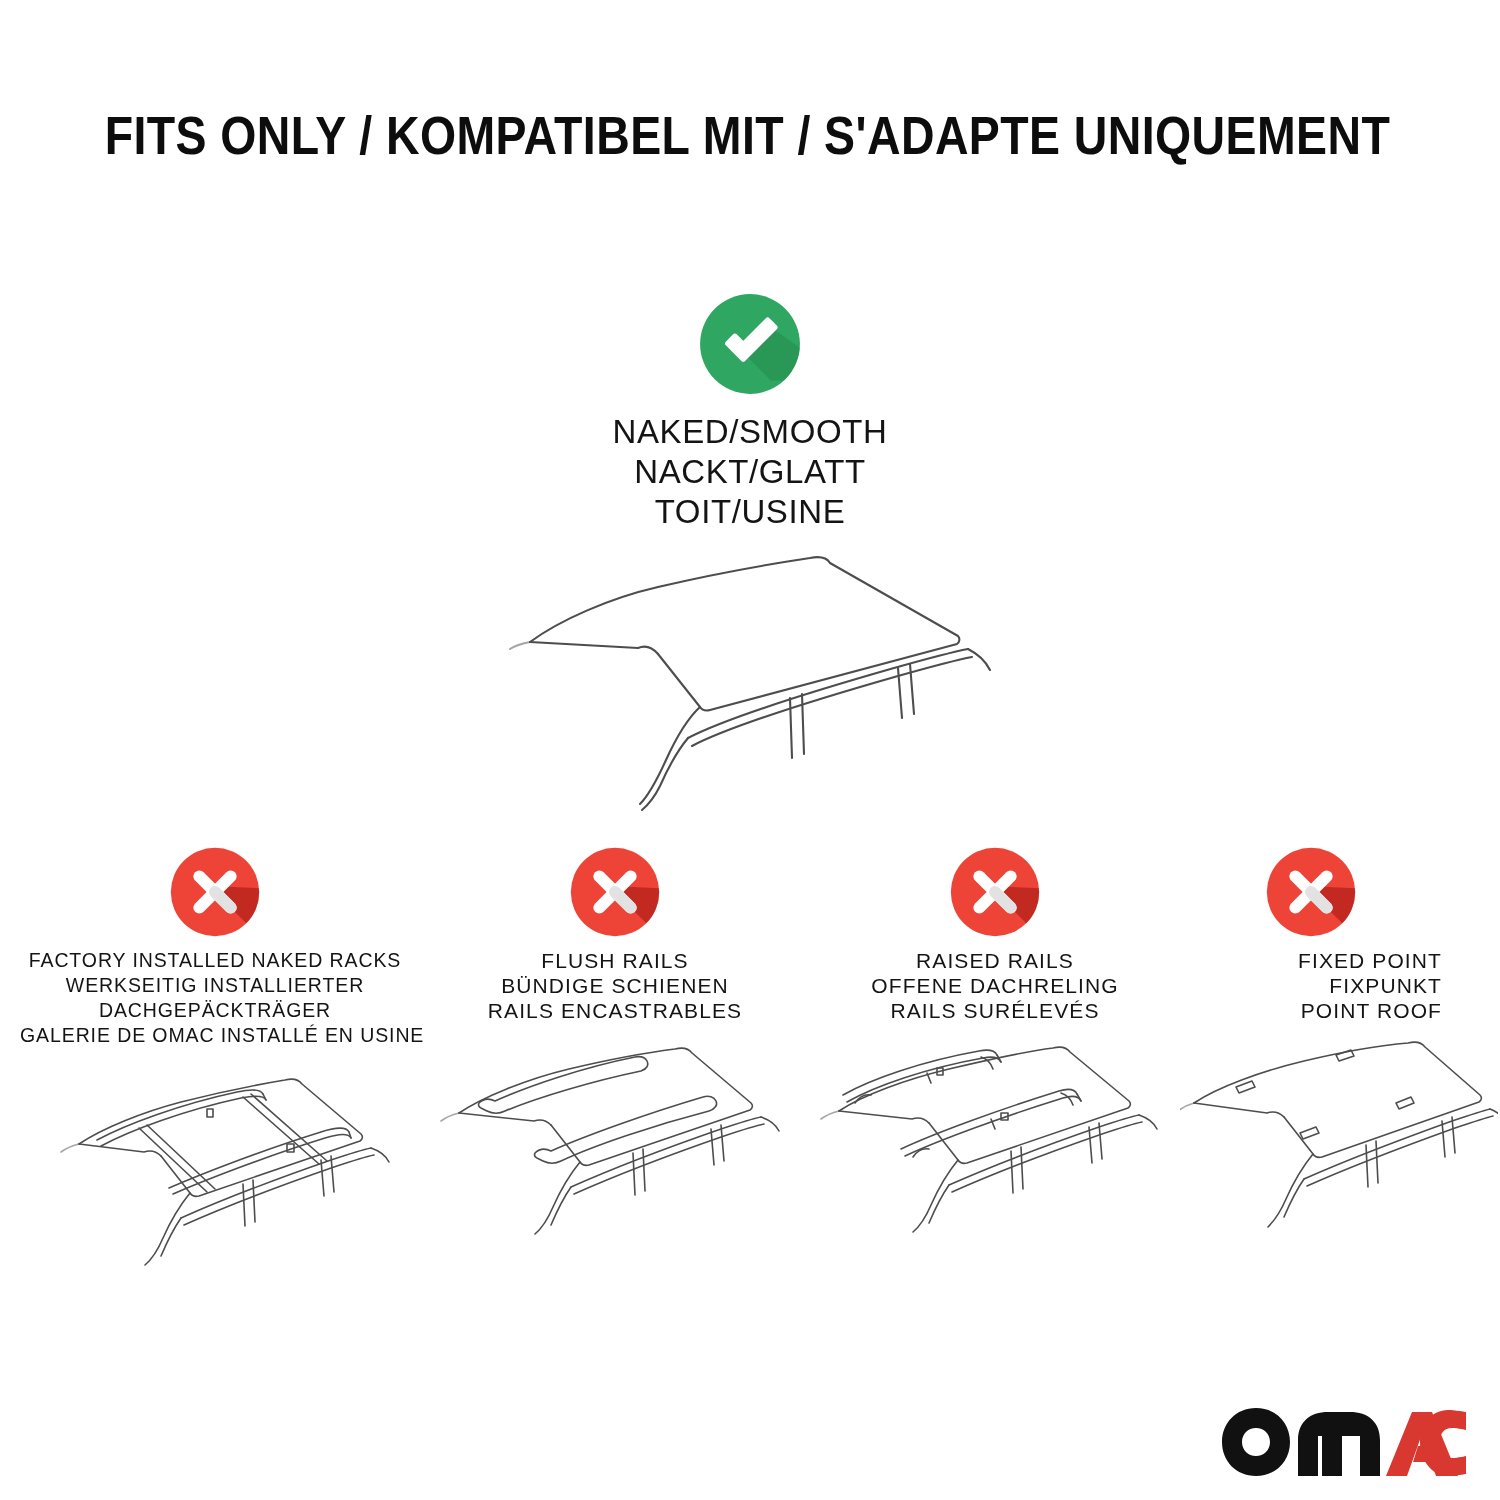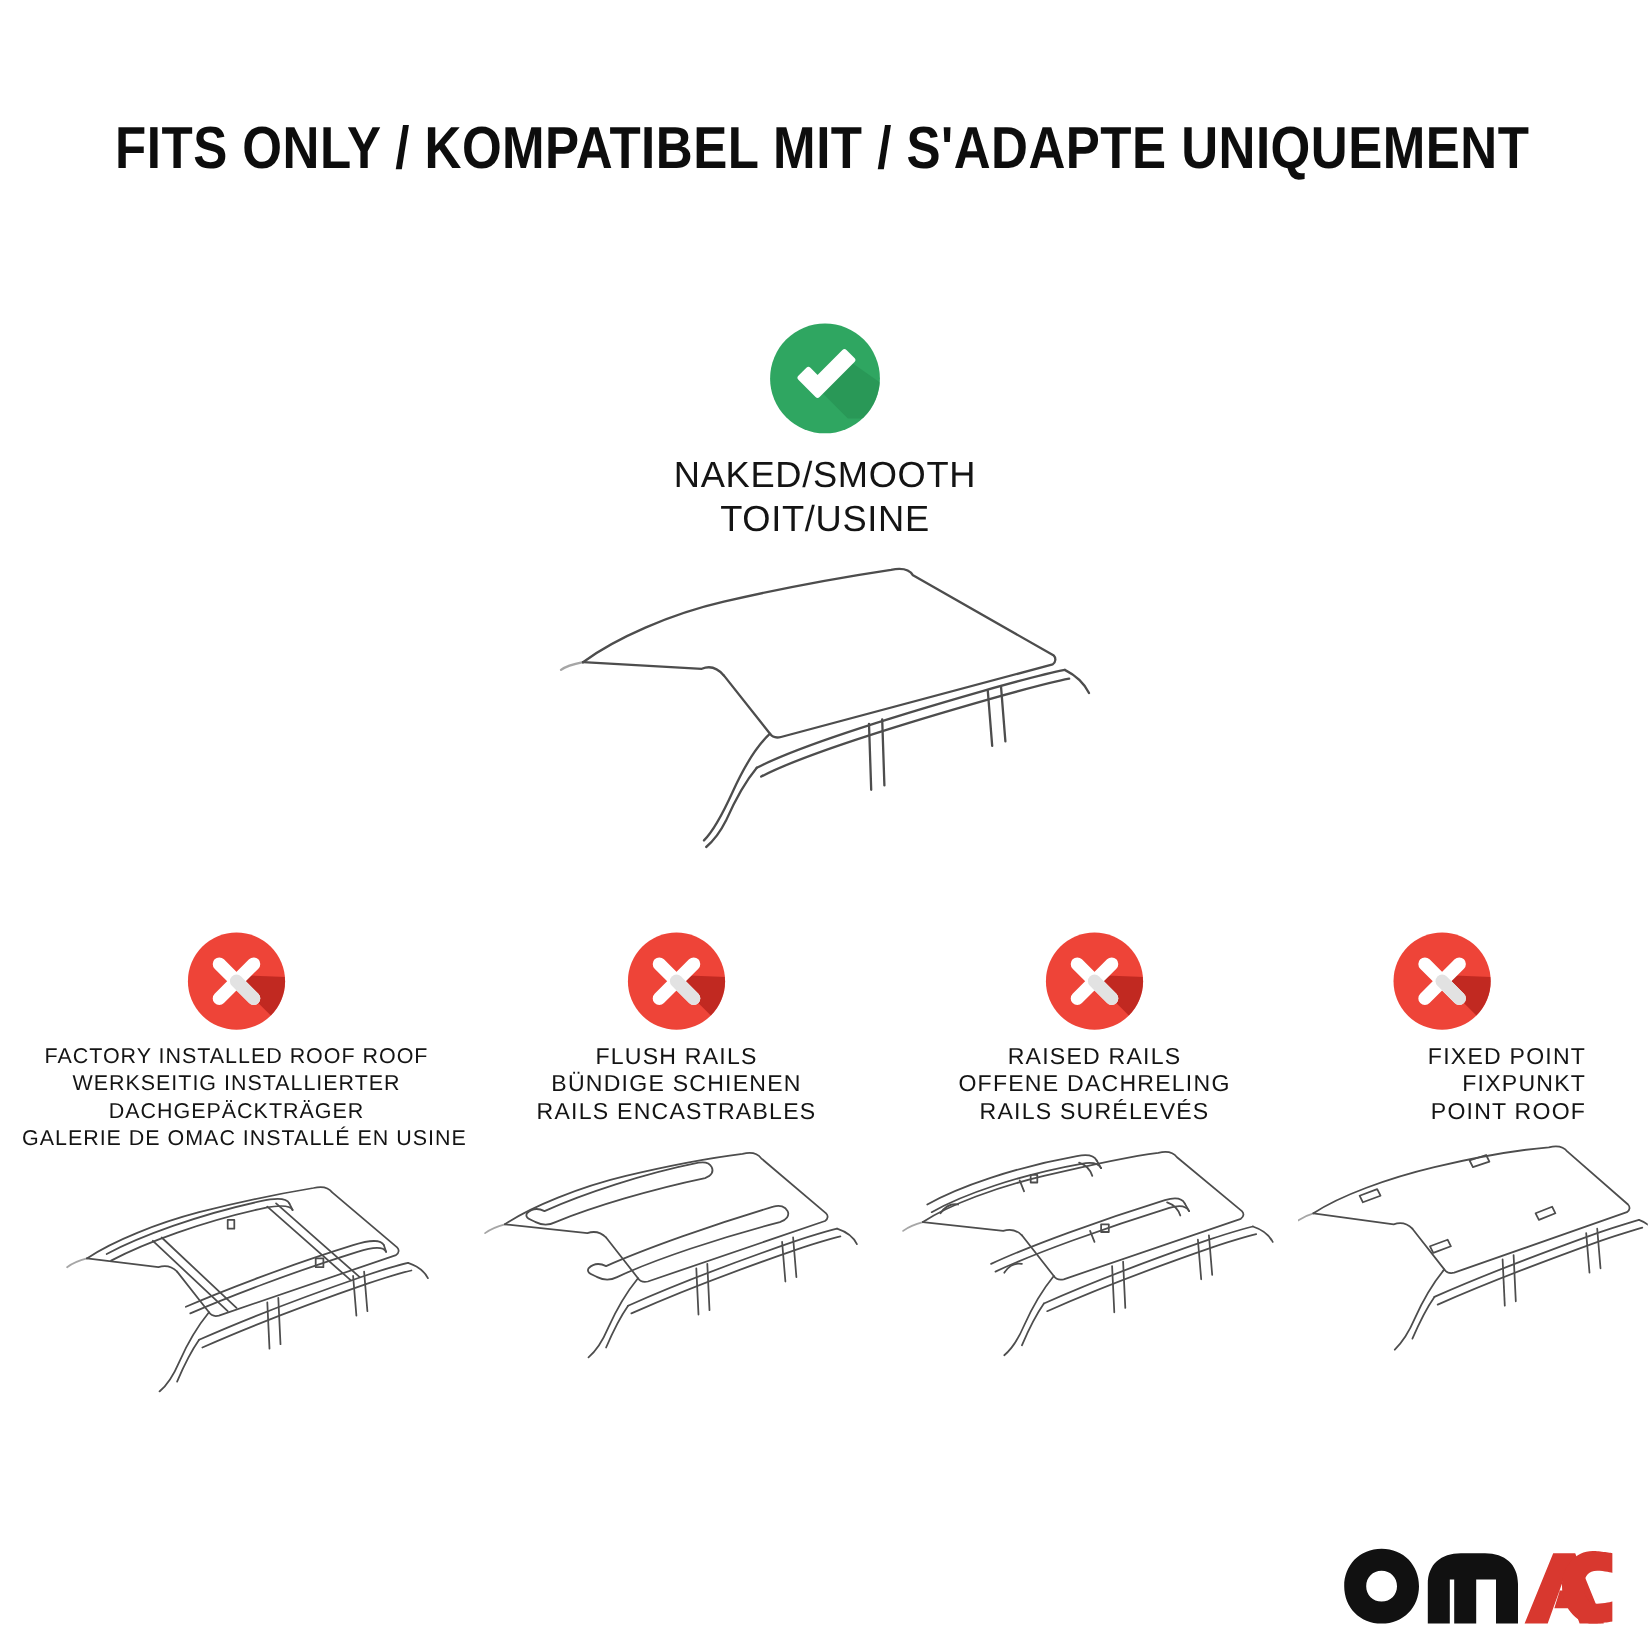--- a/index.html
+++ b/index.html
@@ -136,20 +136,21 @@
     </defs>
     <circle cx="50" cy="50" r="48" fill="#2FA661"></circle>
     <g clip-path="url(#cpGreen)">
       <path d="M41 56 L70 85 L100 85 L100 55 L70 34 Z" fill="#258C51" opacity="0.55"></path>
     </g>
     <path d="M28.5 49.5 L35.5 42.5 L43.5 50.5 L67 27 L74 34 L43.5 64.5 Z" fill="#ffffff" stroke="#ffffff" stroke-width="5" stroke-linejoin="round" stroke-linecap="round"></path>
   </svg>
 
   <div class="hero-caption">
     <div>NAKED/SMOOTH</div>
+    <div>NACKT/GLATT</div>
     <div>TOIT/USINE</div>
   </div>
 
   <svg class="hero-art" width="520" height="270" viewBox="0 0 520 270" aria-hidden="true">
     <g fill="none" stroke="#4d4d4d" stroke-width="2.1" stroke-linecap="round" stroke-linejoin="round">
 
       <path d="M40 100 C70 78 120 56 168 45 C215 34 280 22 320 16 C330 14 337 16 340 21
                L468 94 C470 96 470 100 467 102 L220 168 C216 169 212 168 210 165 L168 112"></path>
       <path d="M168 112 C162 105 155 103 148 106 L40 100"></path>
 
@@ -186,21 +187,21 @@
         <path d="M50 50 L100 100 L100 46 L56 44 Z" fill="#B01F19" opacity="0.72"></path>
       </g>
       <g stroke="#ffffff" stroke-width="13" stroke-linecap="round">
         <line x1="33" y1="33" x2="67" y2="67"></line>
         <line x1="67" y1="33" x2="33" y2="67"></line>
       </g>
       <line x1="50" y1="50" x2="67" y2="67" stroke="#e2e2e2" stroke-width="13" stroke-linecap="round"></line>
     </svg>
 
     <div class="col-caption">
-      <div>FACTORY INSTALLED ROOF ROOF</div>
+      <div>FACTORY INSTALLED NAKED RACKS</div>
       <div>WERKSEITIG INSTALLIERTER</div>
       <div>DACHGEPÄCKTRÄGER</div>
       <div>GALERIE DE OMAC INSTALLÉ EN USINE</div>
     </div>
 
     <svg class="col-art" width="368" height="200" viewBox="0 0 368 200" aria-hidden="true">
       <g fill="none" stroke="#4d4d4d" stroke-width="1.6" stroke-linecap="round" stroke-linejoin="round">
 
         <path d="M48 78 C72 62 112 46 150 36 C185 27 230 18 254 14 C262 12 268 14 271 18
                  L330 68 C332 70 332 73 329 75 L168 130 C164 131 161 130 159 127 L130 90"></path>

